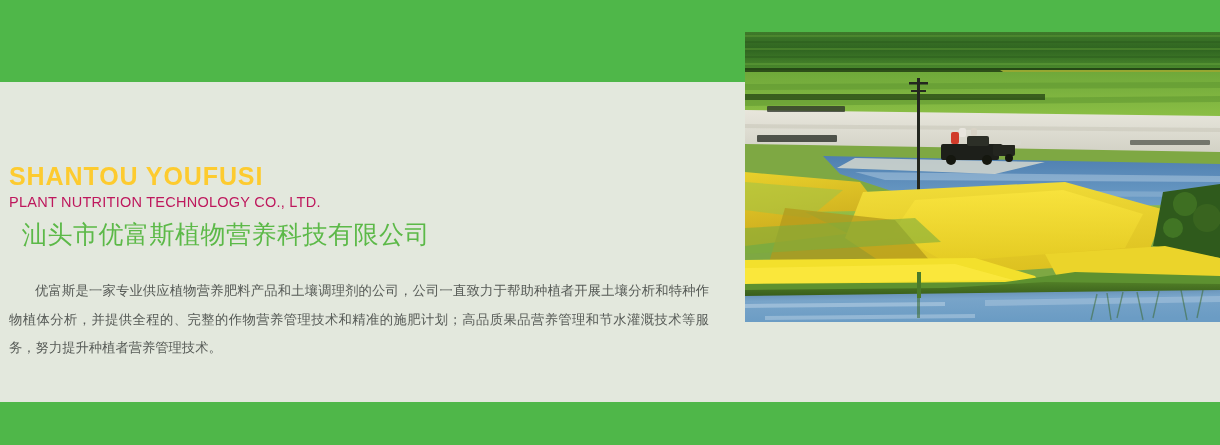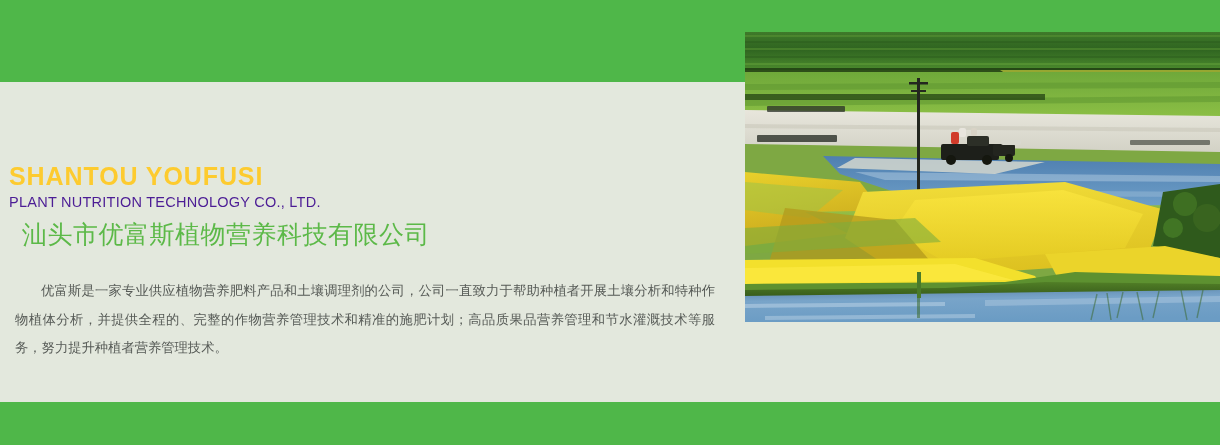--- a/index.html
+++ b/index.html
@@ -53,39 +53,39 @@
     font-weight: bold;
     letter-spacing: 0.9px;
     color: #fdcb2f;
     line-height: 28px;
     white-space: nowrap;
   }
 
   .brand-sub {
     font-size: 14.5px;
     letter-spacing: 0.25px;
-    color: #4c1d95;
+    color: #be185d;
     line-height: 20px;
     margin-top: 2px;
     white-space: nowrap;
   }
 
   .brand-cn {
     font-size: 25px;
     color: #5cb948;
     line-height: 32px;
     margin-top: 6px;
     letter-spacing: 0.5px;
     white-space: nowrap;
     margin-left: 13px;
   }
 
   .body-copy {
     position: absolute;
-    left: 15px;
+    left: 9px;
     top: 277px;
     width: 700px;
     font-size: 13.3px;
     line-height: 28.5px;
     color: #565a56;
     text-indent: 26px;
     text-align: justify;
     text-justify: inter-character;
   }
 

